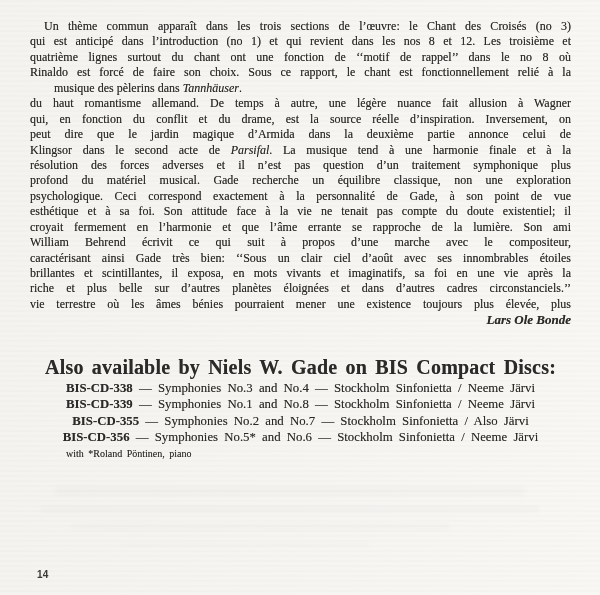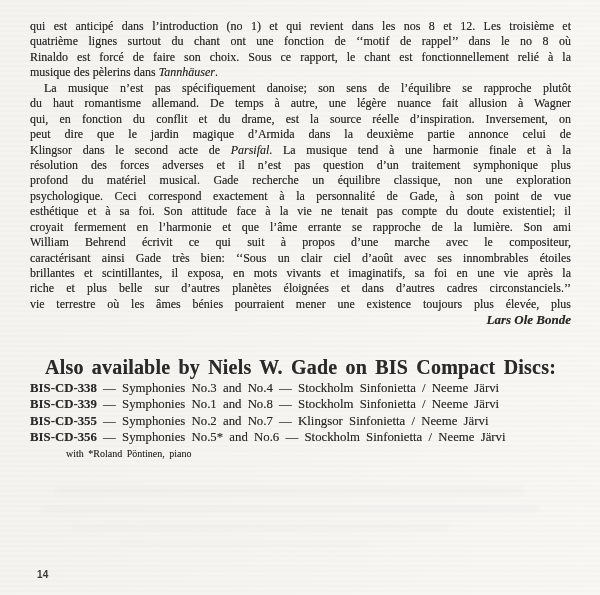--- a/index.html
+++ b/index.html
@@ -20,34 +20,34 @@
   .text-block {
     position:absolute; left:30px; top:19px; width:541px;
   }
   .para { margin:0; }
   .line {
     font-size:12px; line-height:15.45px; height:15.45px; overflow:hidden;
     text-align:justify; text-align-last:justify;
     text-shadow:0 0 0.5px rgba(45,42,38,0.55);
   }
   .line.indent { padding-left:14px; }
-  .line.endline { text-align-last:left; }
+  .line.endline { text-align-last:left;margin-left:24px; }
   .it { font-style:italic; }
   .signature {
     font-size:13px; line-height:15.5px; height:15.5px;
     font-weight:bold; font-style:italic; text-align:right;
     text-shadow:0 0 0.5px rgba(45,42,38,0.55);
   }
   .discs-heading {
     margin-top:29px;
     font-size:20px; line-height:21px; font-weight:bold;
     text-align:center; letter-spacing:0.2px; word-spacing:3px;
     text-shadow:0 0 0.5px rgba(45,42,38,0.5);
   }
-  .disc-list { margin-top:2px; }
+  .disc-list { margin-top:2px;text-align:center; }
   .disc-line {
     font-size:12.8px; line-height:16.5px; height:16.5px; overflow:hidden;
     word-spacing:3px; white-space:nowrap;
     text-shadow:0 0 0.5px rgba(45,42,38,0.45);
   }
   .disc-code { font-weight:bold; }
   .disc-footnote {
     font-size:10px; line-height:16.5px; word-spacing:2px;
     text-shadow:0 0 0.5px rgba(45,42,38,0.45);
     margin-left:36px;
@@ -69,27 +69,27 @@
 </style>
 </head>
 <body>
 
 <div class="page">
 
   <div class="text-block">
 
     <div>
         <div class="para">
+          <div class="line indent"><span>Un thème commun apparaît dans les trois sections de l’œuvre: le Chant des Croisés (no 3)</span></div>
           <div class="line"><span>qui est anticipé dans l’introduction (no 1) et qui revient dans les nos 8 et 12. Les troisième et</span></div>
           <div class="line"><span>quatrième lignes surtout du chant ont une fonction de ‘‘motif de rappel’’ dans le no 8 où</span></div>
           <div class="line"><span>Rinaldo est forcé de faire son choix. Sous ce rapport, le chant est fonctionnellement relié à la</span></div>
           <div class="line endline"><span>musique des pèlerins dans </span><span class="it">Tannhäuser</span><span>.</span></div>
         </div>
         <div class="para">
-          <div class="line indent"><span>La musique n’est pas spécifiquement danoise; son sens de l’équilibre se rapproche plutôt</span></div>
           <div class="line"><span>du haut romantisme allemand. De temps à autre, une légère nuance fait allusion à Wagner</span></div>
           <div class="line"><span>qui, en fonction du conflit et du drame, est la source réelle d’inspiration. Inversement, on</span></div>
           <div class="line"><span>peut dire que le jardin magique d’Armida dans la deuxième partie annonce celui de</span></div>
           <div class="line"><span>Klingsor dans le second acte de </span><span class="it">Parsifal</span><span>. La musique tend à une harmonie finale et à la</span></div>
           <div class="line"><span>résolution des forces adverses et il n’est pas question d’un traitement symphonique plus</span></div>
           <div class="line"><span>profond du matériel musical. Gade recherche un équilibre classique, non une exploration</span></div>
           <div class="line"><span>psychologique. Ceci correspond exactement à la personnalité de Gade, à son point de vue</span></div>
           <div class="line"><span>esthétique et à sa foi. Son attitude face à la vie ne tenait pas compte du doute existentiel; il</span></div>
           <div class="line"><span>croyait fermement en l’harmonie et que l’âme errante se rapproche de la lumière. Son ami</span></div>
           <div class="line"><span>William Behrend écrivit ce qui suit à propos d’une marche avec le compositeur,</span></div>
@@ -100,21 +100,21 @@
         </div>
       </div>
 
     <div class="signature">Lars Ole Bonde</div>
 
     <div class="discs-heading">Also available by Niels W. Gade on BIS Compact Discs:</div>
 
     <div class="disc-list">
         <div class="disc-line"><span class="disc-code">BIS-CD-338</span><span> — Symphonies No.3 and No.4 — Stockholm Sinfonietta / Neeme Järvi</span></div>
         <div class="disc-line"><span class="disc-code">BIS-CD-339</span><span> — Symphonies No.1 and No.8 — Stockholm Sinfonietta / Neeme Järvi</span></div>
-        <div class="disc-line"><span class="disc-code">BIS-CD-355</span><span> — Symphonies No.2 and No.7 — Klingsor Sinfonietta / Neeme Järvi</span></div>
+        <div class="disc-line"><span class="disc-code">BIS-CD-355</span><span> — Symphonies No.2 and No.7 — Stockholm Sinfonietta / Also Järvi</span></div>
         <div class="disc-line"><span class="disc-code">BIS-CD-356</span><span> — Symphonies No.5* and No.6 — Stockholm Sinfonietta / Neeme Järvi</span></div>
       </div>
 
     <div class="disc-footnote">with *Roland Pöntinen, piano</div>
 
   </div>
 
   <div class="ghost g1"></div>
   <div class="ghost g2"></div>
   <div class="ghost g3"></div>

